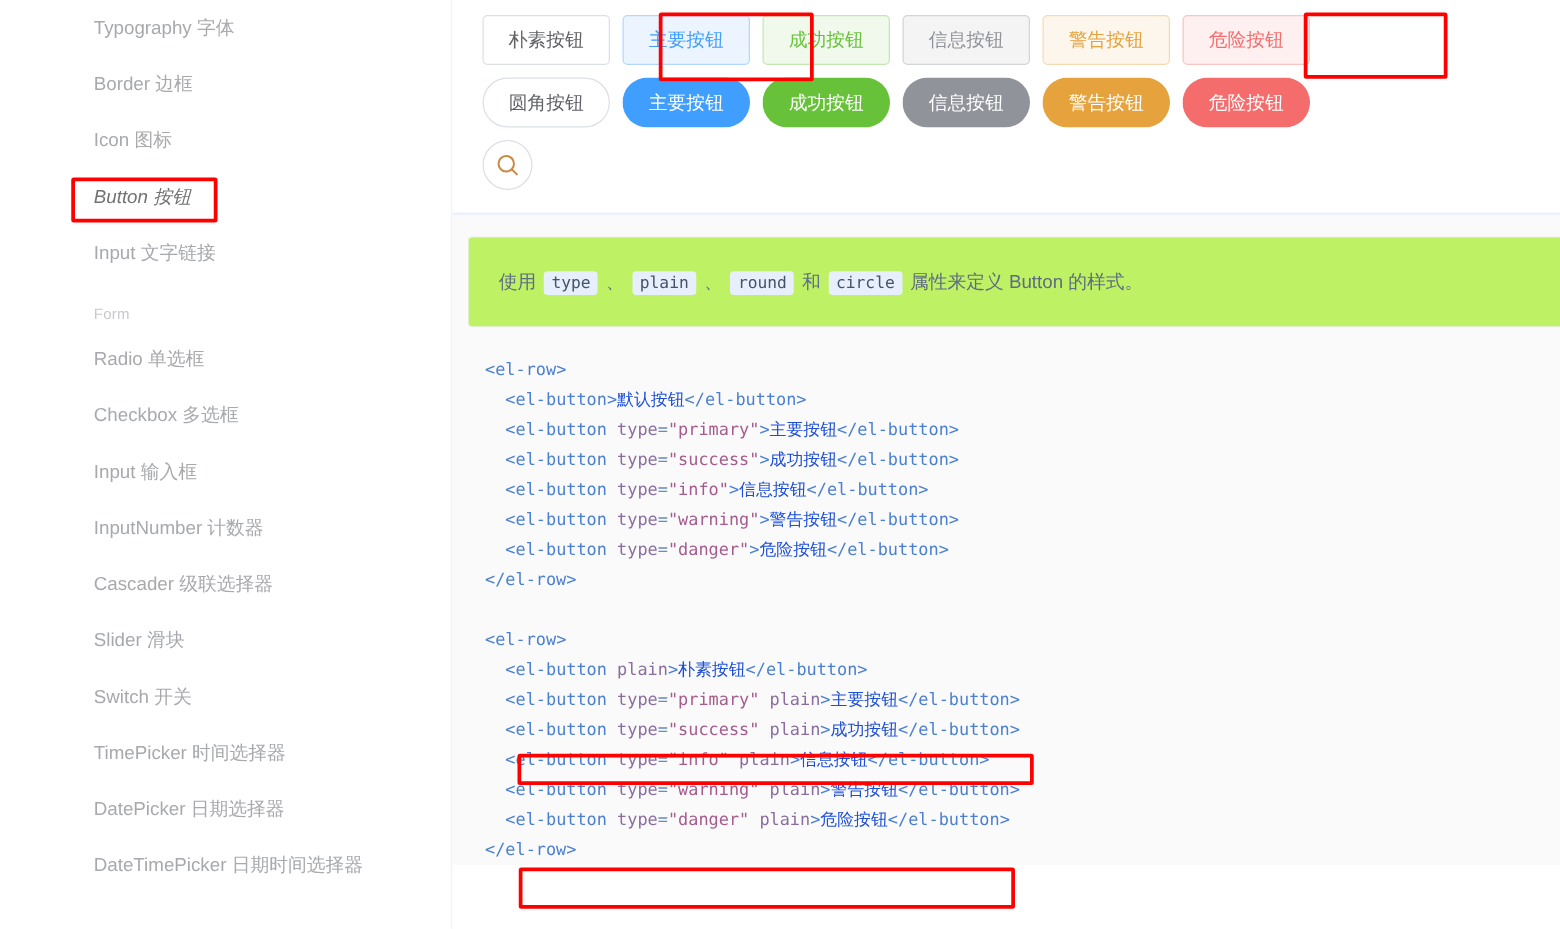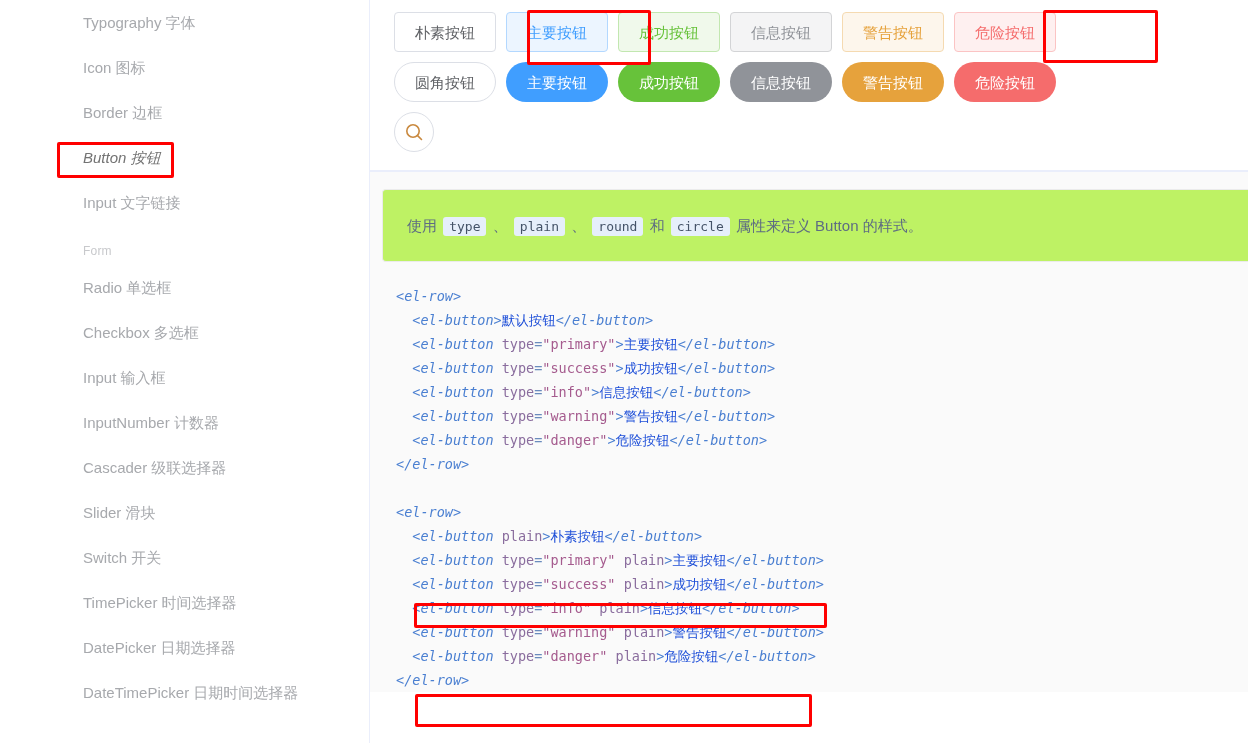--- a/index.html
+++ b/index.html
@@ -3,21 +3,21 @@
 <meta charset="utf-8">
 <style>
   * { box-sizing: border-box; }
   html, body {
     margin: 0; padding: 0;
     width: 1248px; height: 743px;
     overflow: hidden;
     background: #fff;
     font-family: "Liberation Sans", "DejaVu Sans", sans-serif;
   }
-  .page { position: relative; width: 1248px; height: 743px; display: flex; padding-left: 8px; }
+  .page { position: relative; width: 1248px; height: 743px; display: flex; }
 
   
   .sidebar {
     width: 362px; height: 743px;
     background: #fff;
     border-right: 1px solid #eaeefb;
     position: relative;
     flex: 0 0 362px;
     overflow: hidden;
   }
@@ -142,21 +142,21 @@
 
   .code-block {
     padding: 22px 0 0 26px;
     font-family: "DejaVu Sans Mono", "Liberation Mono", monospace;
     font-size: 13.5px;
     line-height: 24px;
     white-space: pre;
     color: #4f5a66;
   }
   .code-line { height: 24px; white-space: pre; }
-  .tagn  { color: #4a7fd1; font-style: italic; }
+  .tagn  { color: #4a7fd1; }
   .attr  { color: #8a6d9e; }
   .val   { color: #a55b8e; }
   .txt   { color: #1d4ed8; }
   .punc  { color: #6a8bbd; }
 
   
   .annot {
     position: absolute;
     border: 3px solid #f00;
     border-radius: 2px;
@@ -165,22 +165,22 @@
   }
 </style>
 </head>
 <body>
 
 <div class="page">
 
   <aside class="sidebar">
     <div class="nav-list" id="nav-list">
         <div class="nav-item"><span>Typography 字体</span></div>
+        <div class="nav-item"><span>Border 边框</span></div>
         <div class="nav-item"><span>Icon 图标</span></div>
-        <div class="nav-item"><span>Border 边框</span></div>
         <div class="nav-item active"><span>Button 按钮</span></div>
         <div class="nav-item"><span>Input 文字链接</span></div>
         <div class="nav-group-title">Form</div>
         <div class="nav-item"><span>Radio 单选框</span></div>
         <div class="nav-item"><span>Checkbox 多选框</span></div>
         <div class="nav-item"><span>Input 输入框</span></div>
         <div class="nav-item"><span>InputNumber 计数器</span></div>
         <div class="nav-item"><span>Cascader 级联选择器</span></div>
         <div class="nav-item"><span>Slider 滑块</span></div>
         <div class="nav-item"><span>Switch 开关</span></div>

